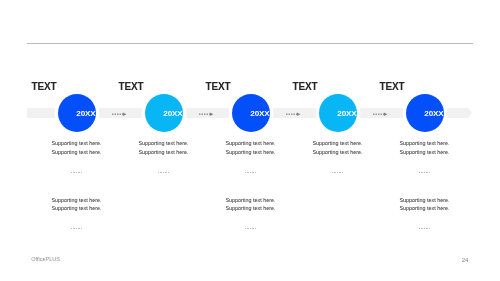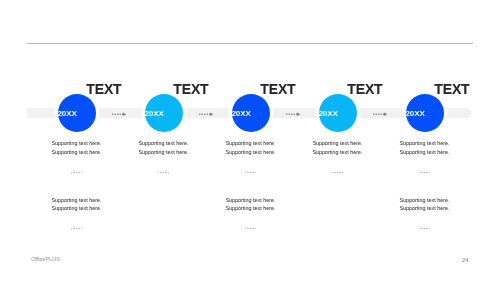--- a/index.html
+++ b/index.html
@@ -10,26 +10,26 @@
          will-change:transform;transform:translateZ(0);}
 
   .rule{position:absolute;left:26.9px;top:42.5px;width:446px;height:1px;background:#bababa;}
 
   .track{position:absolute;left:27px;top:108px;width:441px;height:10px;background:#f1f1f1;}
   .track-arrow{position:absolute;left:468px;top:108px;width:0;height:0;
                border-top:5px solid transparent;border-bottom:5px solid transparent;
                border-left:4px solid #f1f1f1;}
 
   .node{position:absolute;width:38px;height:38px;border-radius:50%;
-        display:flex;align-items:center;justify-content:flex-start;top:94px;
+        display:flex;align-items:center;justify-content:flex-end;top:94px;
         box-shadow:0 0 0 3.4px #ffffff;}
   .node-year{color:#ffffff;font-weight:bold;font-size:8.1px;letter-spacing:-0.15px;line-height:1;position:relative;top:1.1px;}
 
-  .node-title{position:absolute;top:81.5px;width:90px;text-align:right;
-              font-weight:bold;font-size:14px;color:#262626;line-height:1;letter-spacing:-0.15px;-webkit-text-stroke:0.1px #262626;}
+  .node-title{position:absolute;top:81.5px;width:90px;text-align:left;
+              font-weight:bold;font-size:10px;color:#262626;line-height:1;letter-spacing:-0.15px;-webkit-text-stroke:0.1px #262626;}
 
   .conn{position:absolute;top:111.5px;height:5px;width:15px;line-height:0;font-size:0;}
   .conn svg{display:block;}
 
   .col-text{position:absolute;width:90px;text-align:center;
             font-size:5.4px;color:#3a3a3a;line-height:8.6px;-webkit-text-stroke:0.04px #3a3a3a;white-space:nowrap;}
   .col-dash{position:absolute;width:90px;text-align:center;line-height:0;font-size:0;}
   .col-dash svg{display:inline-block;shape-rendering:crispEdges;}
 
   .footer-brand{position:absolute;left:31.2px;top:257.3px;font-size:5.5px;color:#9c9c9c;letter-spacing:0.02px;line-height:1;-webkit-text-stroke:0.06px #9c9c9c;}

